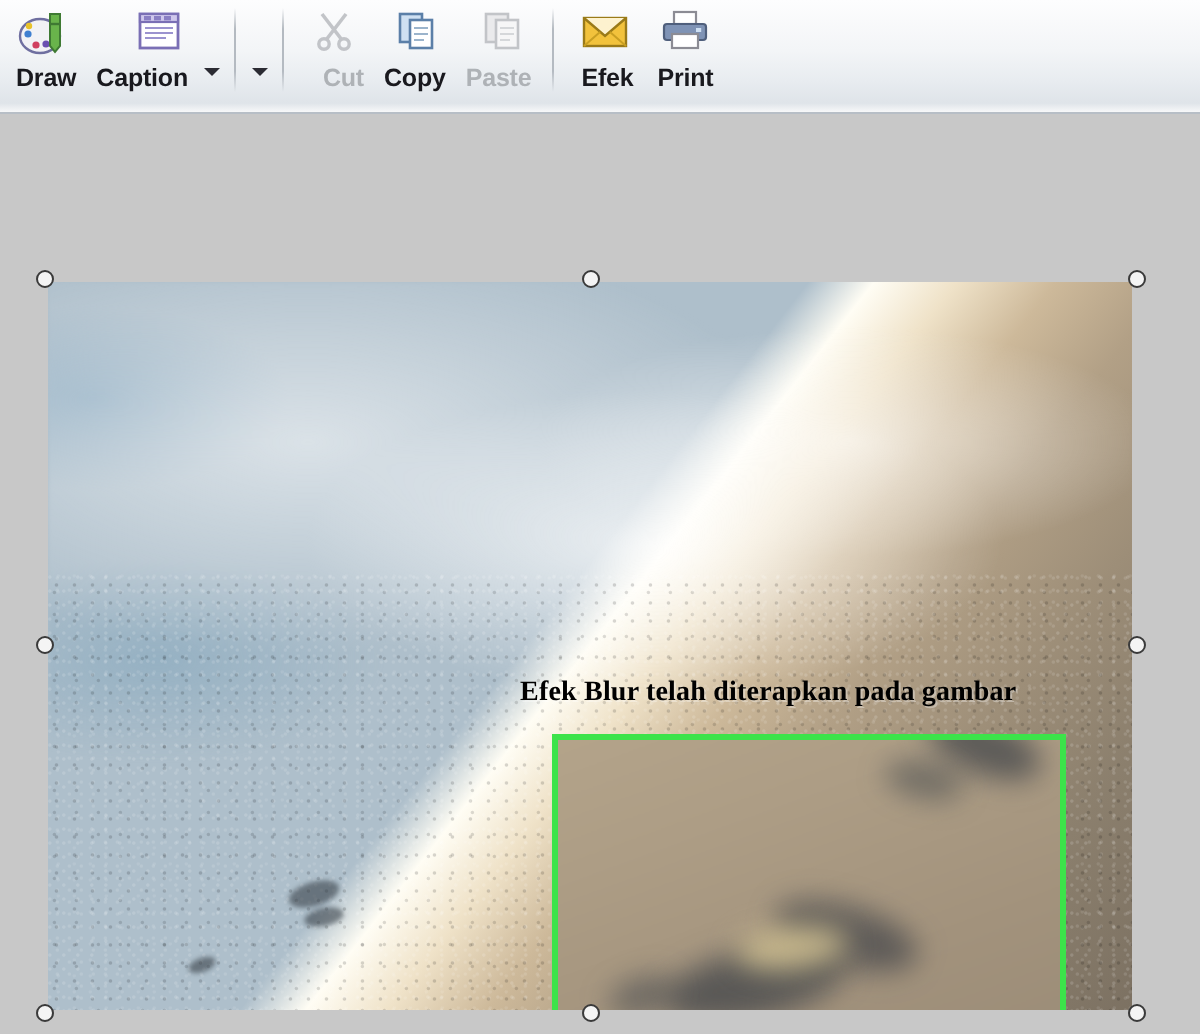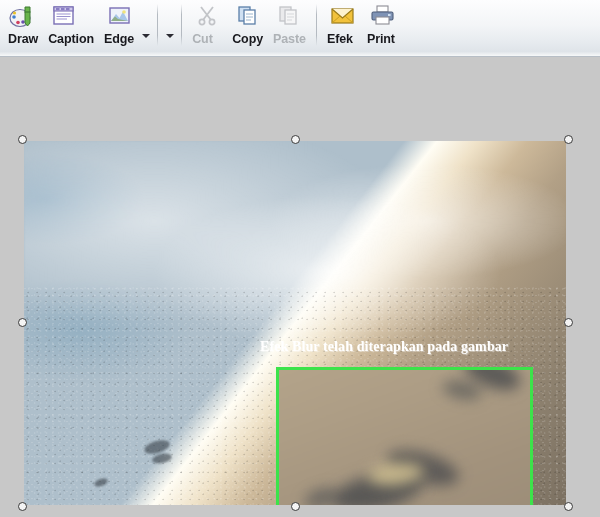--- a/index.html
+++ b/index.html
@@ -15,21 +15,21 @@
   
   #toolbar {
     position: absolute; left: 0; top: 0; width: 600px; height: 57px;
     background: linear-gradient(to bottom, #fdfdfe 0%, #f3f5f7 45%, #e8ecf0 72%, #dfe4e9 92%, #f7f8f9 100%);
     border-bottom: 1px solid #b7bec6;
     display: flex; align-items: flex-start;
     padding-left: 3px;
   }
   .tb-item {
     position: relative;
-    display: flex; flex-direction: column; align-items: flex-start; justify-content: flex-start;
+    display: flex; flex-direction: column; align-items: flex-end; justify-content: flex-start;
     height: 54px; padding: 3px 5px 0 5px;
     cursor: default;
   }
   .tb-ico { width: 30px; height: 27px; position: relative; display:block; }
   .tb-lbl {
     margin-top: 2px; font-size: 12.5px; color: #19191e;
     white-space: nowrap; line-height: 14px; letter-spacing: -0.1px; font-weight: bold;
   }
   .tb-item.bold .tb-lbl { font-weight: bold; }
   .tb-item.disabled .tb-lbl { color: #aeb2b6; }
@@ -107,21 +107,21 @@
   }
   #blur-region .smudge { position:absolute; border-radius:50%; filter: blur(7px); }
 
   #green-rect {
     position: absolute; left: 252px; top: 226px; width: 257px; height: 187px;
     border: 3px solid #3ce34a; background: transparent;
   }
   #overlay-text {
     position: absolute; left: 236px; top: 198px;
     font-family: "Liberation Serif", serif;
-    font-weight: bold; font-size: 14px; color: #ffffff;
+    font-weight: bold; font-size: 14px; color: #000000;
     text-shadow: 1px 1px 0 rgba(255,255,255,0.35);
     white-space: nowrap; letter-spacing: 0.1px;
   }
 
   .handle {
     position: absolute; width: 9px; height: 9px; border-radius: 50%;
     background: #f4f4f4; border: 1.5px solid #3a3a3a;
   }
 </style>
 </head>
@@ -153,31 +153,20 @@
           <rect x="6" y="4" width="19" height="4" fill="#cfc8ec" stroke="#7a6fb5" stroke-width="1.1"></rect>
           <rect x="8" y="5" width="3.5" height="2.2" fill="#8a7fc4"></rect>
           <rect x="13" y="5" width="3.5" height="2.2" fill="#8a7fc4"></rect>
           <rect x="18" y="5" width="3.5" height="2.2" fill="#8a7fc4"></rect>
           <path d="M8.5 11 H22.5 M8.5 13.5 H22.5 M8.5 16 H19" stroke="#9b93cf" stroke-width="1.1"></path>
         </svg>
       </span>
       <span class="tb-lbl">Caption</span>
     </div>
 
-    <div class="tb-item">
-      <span class="tb-ico">
-        <svg width="30" height="27" viewBox="0 0 30 27">
-          <rect x="6" y="5" width="19" height="15" fill="#eef2fa" stroke="#7a6fb5" stroke-width="1.4"></rect>
-          <path d="M7 18 L12 11 L15.5 15 L19 8.5 L24 18 Z" fill="#a8c6e8"></path>
-          <path d="M7 18 L11 13.5 L14 16 L24 18 Z" fill="#8fae88"></path>
-          <circle cx="20" cy="9" r="1.8" fill="#f0e27a"></circle>
-        </svg>
-      </span>
-      <span class="tb-lbl">Edge</span>
-    </div>
 
 
 
     <div class="caret">
         <i></i>
       </div>
 
     <div class="sep"></div>
 
     <div class="caret">

